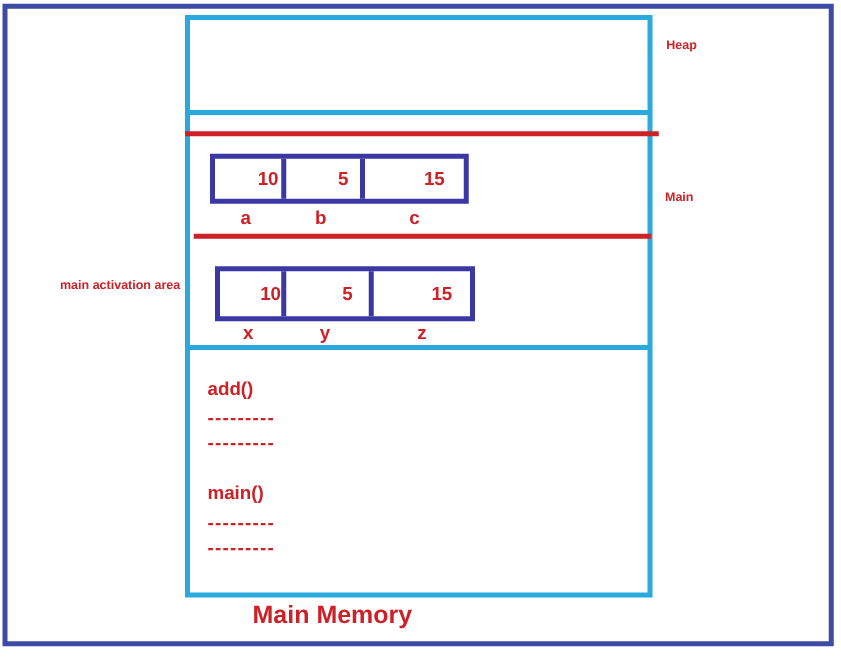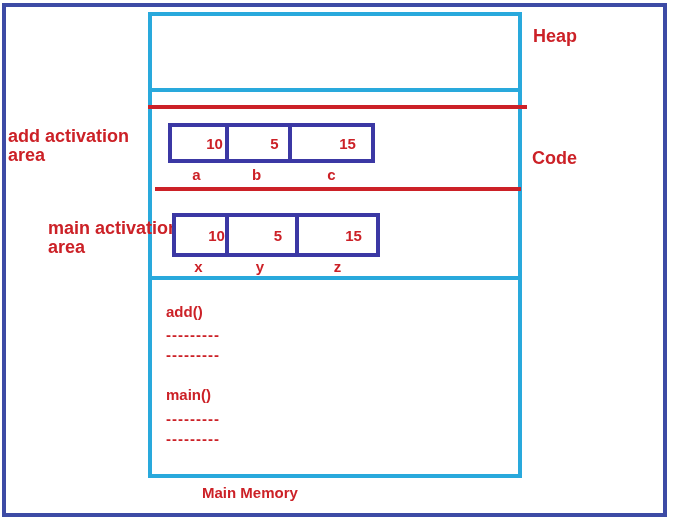--- a/index.html
+++ b/index.html
@@ -43,29 +43,29 @@
     height: 4px;
     background: var(--red);
   }
   .stack-top-line { left: 148px; top: 105px; width: 379px; }
   .frame-divider-line { left: 155px; top: 187px; width: 366px; }
 
   .label {
     position: absolute;
     color: var(--red);
     font-weight: bold;
-    font-size: 18px;
+    font-size: 10px;
     line-height: 19px;
   }
   .label-heap { left: 533px; top: 27px; }
   .label-stack { left: 532px; top: 149px; }
   .label-code { left: 538px; top: 329px; }
   .label-add-activation { left: 8px; top: 127px; width: 138px; }
   .label-main-activation { left: 12px; top: 219px; width: 145px; margin-left: 36px; }
-  .label-main-memory { left: 202px; top: 483px; font-size: 15px; }
+  .label-main-memory { left: 202px; top: 483px; font-size: 20px; }
 
   .cell-row {
     position: absolute;
     display: flex;
     border: 4px solid var(--navy_box);
     background: #ffffff;
   }
   .cell-row-add { left: 168px; top: 123px; width: 207px; height: 40px; }
   .cell-row-main { left: 172px; top: 213px; width: 208px; height: 44px; }
   .cell {
@@ -128,22 +128,21 @@
 
   <div class="memory-rect"></div>
 
   <div class="cyan-line heap-divider"></div>
   <div class="cyan-line code-divider"></div>
 
   <div class="red-line stack-top-line"></div>
   <div class="red-line frame-divider-line"></div>
 
   <div class="label label-heap">Heap</div>
-  <div class="label label-stack">Code</div>
-  <div class="label label-add-activation">add activation area</div>
+  <div class="label label-stack">Main</div>
   <div class="label label-main-activation">main activation area</div>
   <div class="label label-main-memory">Main Memory</div>
 
   <div class="cell-row cell-row-add">
     <div class="cell">10</div>
     <div class="cell">5</div>
     <div class="cell">15</div>
   </div>
   <div class="var-row var-row-add">
     <span>a</span>

